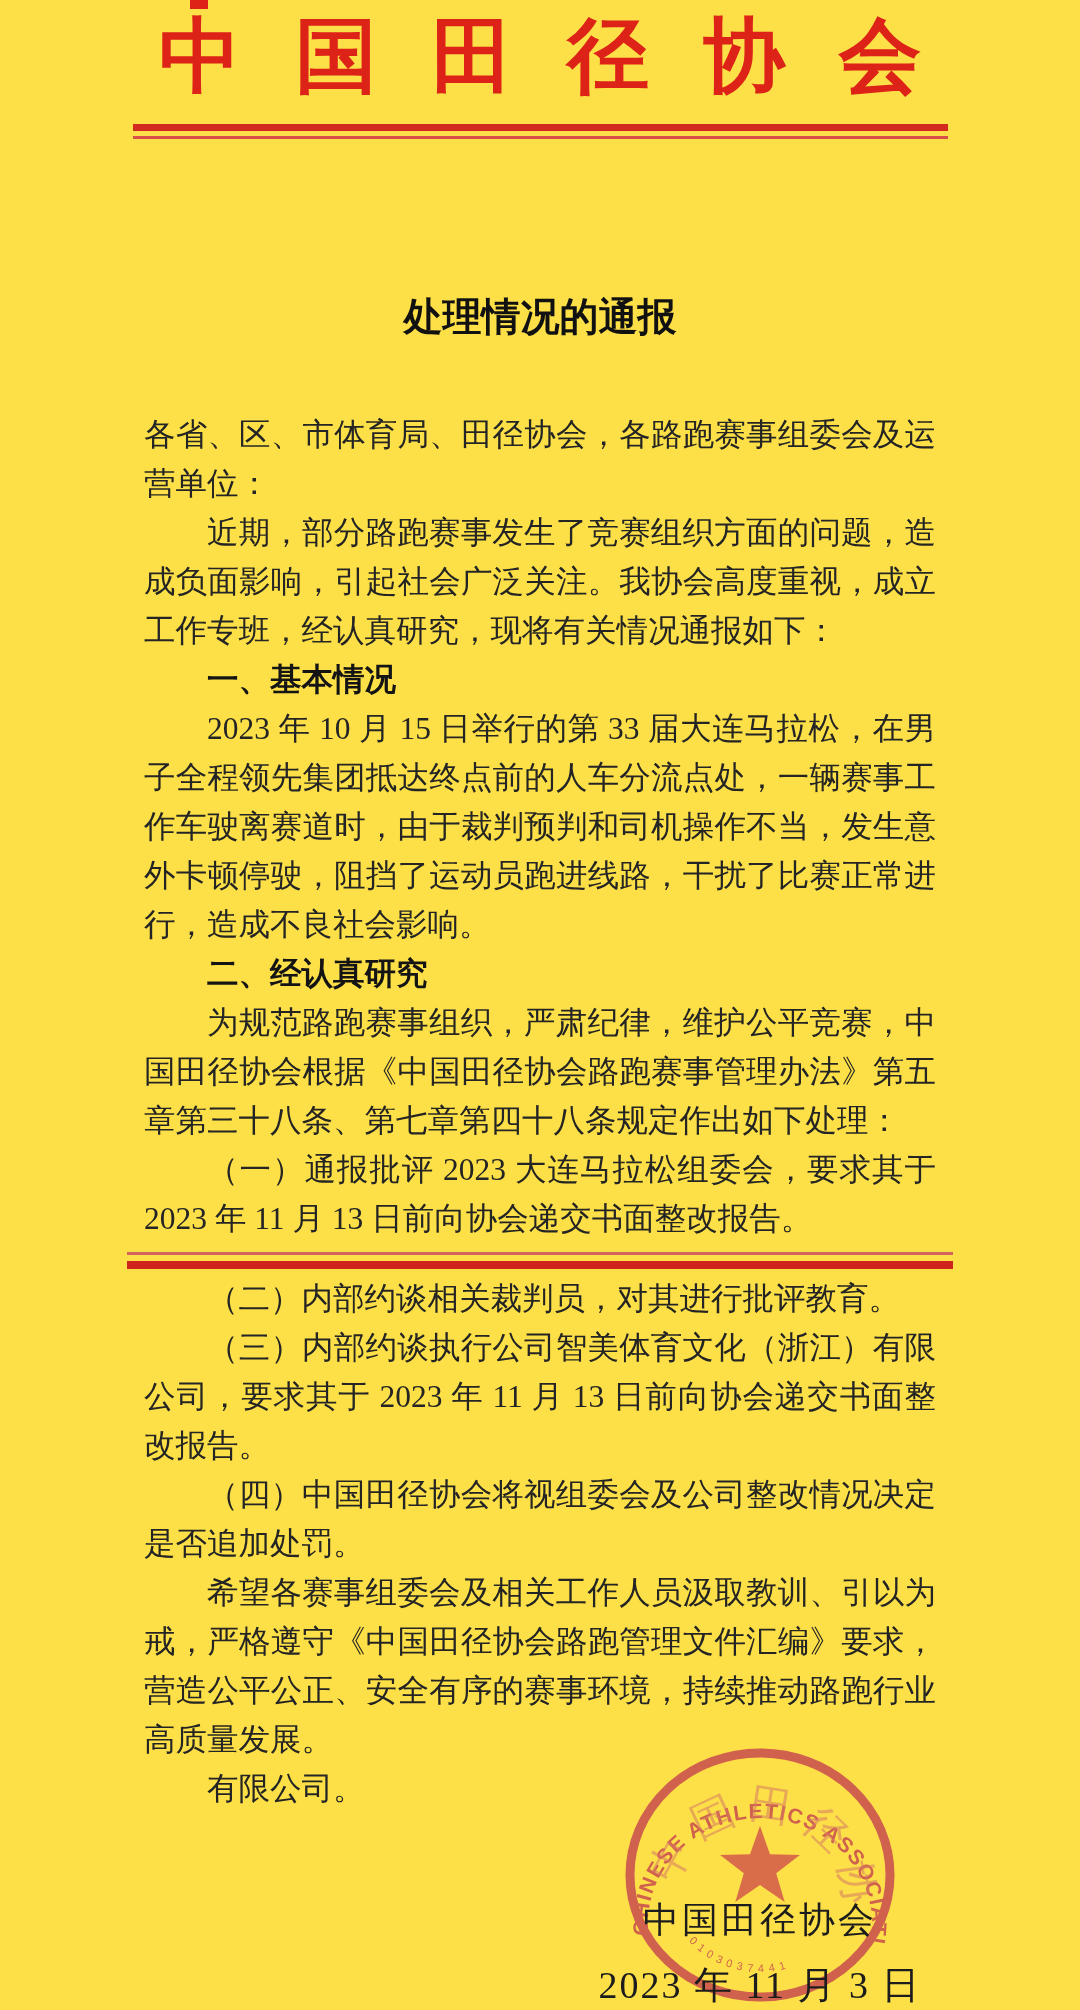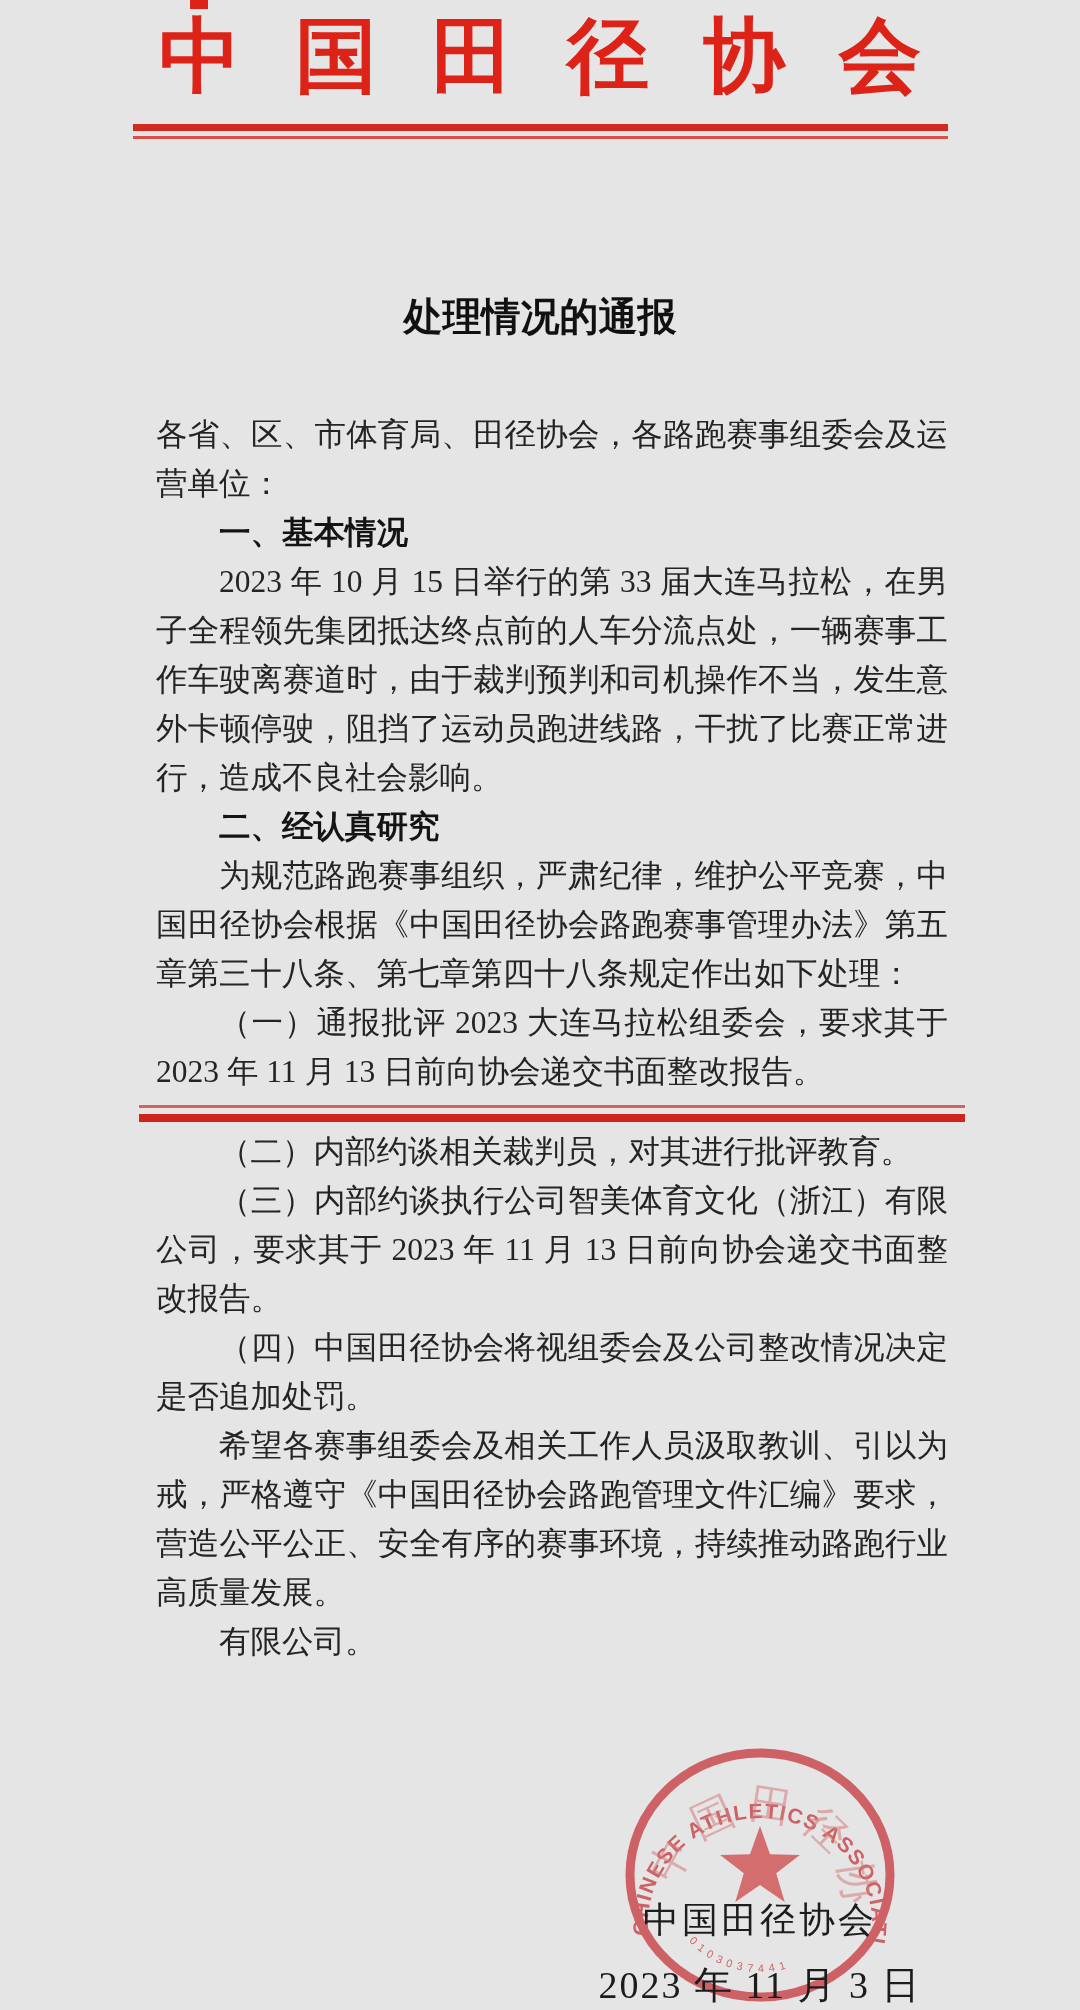--- a/index.html
+++ b/index.html
@@ -1,19 +1,19 @@
 <!DOCTYPE html>
 <html><head>
 <meta charset="utf-8">
 <style>
   html,body{margin:0;padding:0;background:#ffffff;}
   .page{
     position:relative;
     width:1080px;height:2010px;
-    background:#e5e5e5;
+    background:#fde047;
     overflow:hidden;
     font-family:"Liberation Serif","DejaVu Serif",serif;
     color:#262626;
   }
   .top-mark{
     position:absolute;left:190px;top:0;width:18px;height:9px;
     background:#dd2318;
   }
   .org-header{
     position:absolute;top:2px;left:0;width:100%;
@@ -38,21 +38,21 @@
     letter-spacing:1px;
     white-space:nowrap;
   }
   .doc-title{
     position:absolute;top:282px;left:0;width:100%;
     text-align:center;
     font-size:39px;line-height:69px;
     font-weight:bold;color:#111;
   }
   .body-text{
-    position:absolute;top:410px;left:156px;width:792px;
+    position:absolute;top:410px;left:144px;width:792px;
     font-size:31.5px;line-height:49px;
     text-align:justify;
     color:#242424;
   }
   .body-text p{margin:0;padding:0;}
   .p-indent{text-indent:2em;}
   .p-heading{text-indent:2em;font-weight:bold;color:#141414;}
   .mid-separator{margin:9px -17px 5px -17px;}
   .mid-sep-thin{height:3px;background:#d4635e;}
   .mid-sep-gap{height:6px;}
@@ -80,20 +80,21 @@
   <div class="rule-thick-top"></div>
   <div class="rule-thin-top"></div>
 
 
   <div class="doc-title">
     <div>处理情况的通报</div>
   </div>
 
   <div class="body-text">
     <p>各省、区、市体育局、田径协会，各路跑赛事组委会及运营单位：</p>
+    <p class="p-indent">近期，部分路跑赛事发生了竞赛组织方面的问题，造成负面影响，引起社会广泛关注。我协会高度重视，成立工作专班，经认真研究，现将有关情况通报如下：</p>
     <p class="p-heading">一、基本情况</p>
     <p class="p-indent">2023 年 10 月 15 日举行的第 33 届大连马拉松，在男子全程领先集团抵达终点前的人车分流点处，一辆赛事工作车驶离赛道时，由于裁判预判和司机操作不当，发生意外卡顿停驶，阻挡了运动员跑进线路，干扰了比赛正常进行，造成不良社会影响。</p>
     <p class="p-heading">二、经认真研究</p>
     <p class="p-indent">为规范路跑赛事组织，严肃纪律，维护公平竞赛，中国田径协会根据《中国田径协会路跑赛事管理办法》第五章第三十八条、第七章第四十八条规定作出如下处理：</p>
     <p class="p-indent">（一）通报批评 2023 大连马拉松组委会，要求其于 2023 年 11 月 13 日前向协会递交书面整改报告。</p>
 
     <div class="mid-separator">
       <div class="mid-sep-thin"></div>
       <div class="mid-sep-gap"></div>
       <div class="mid-sep-thick"></div>

